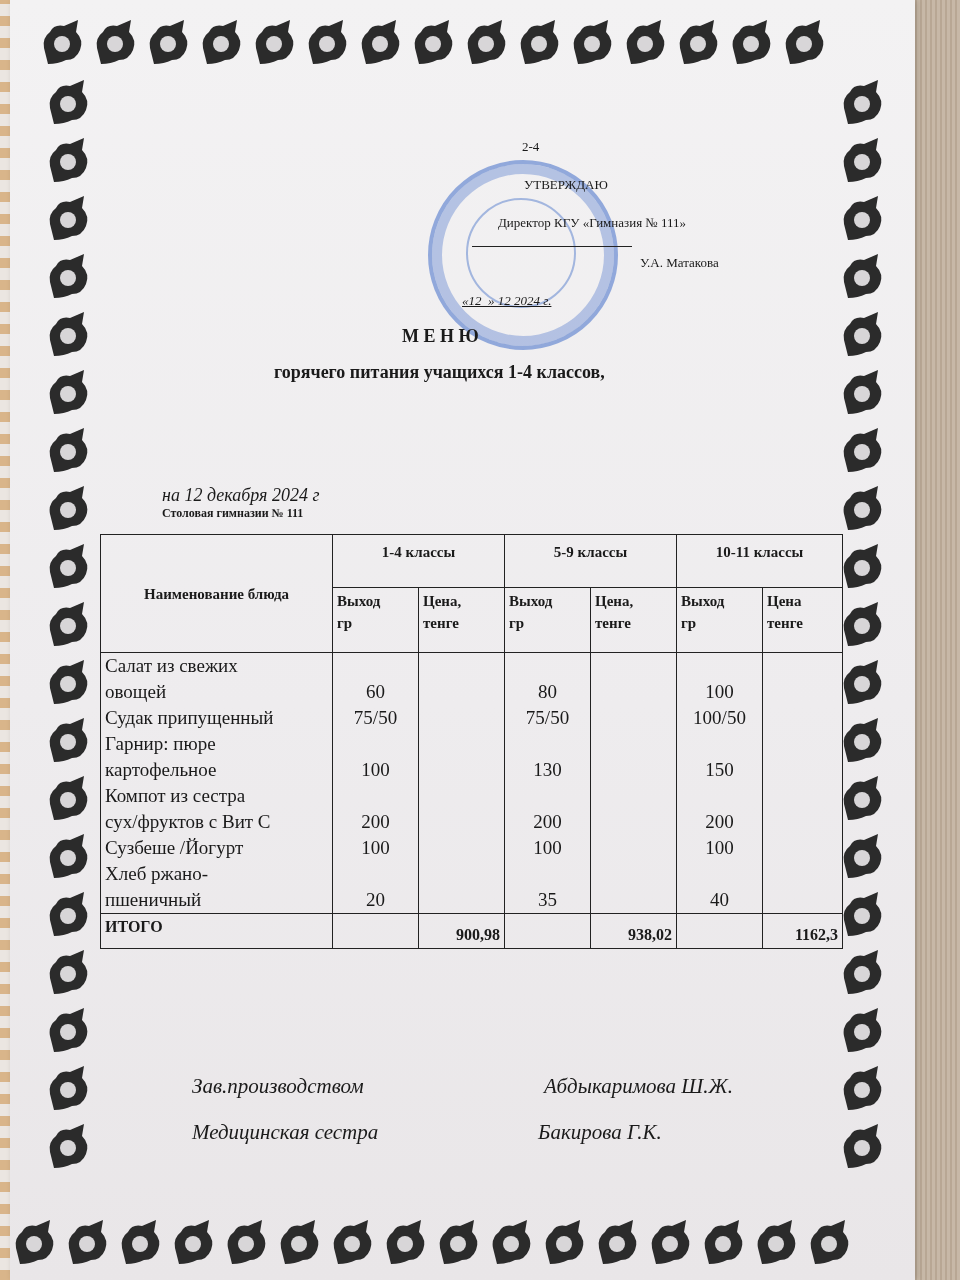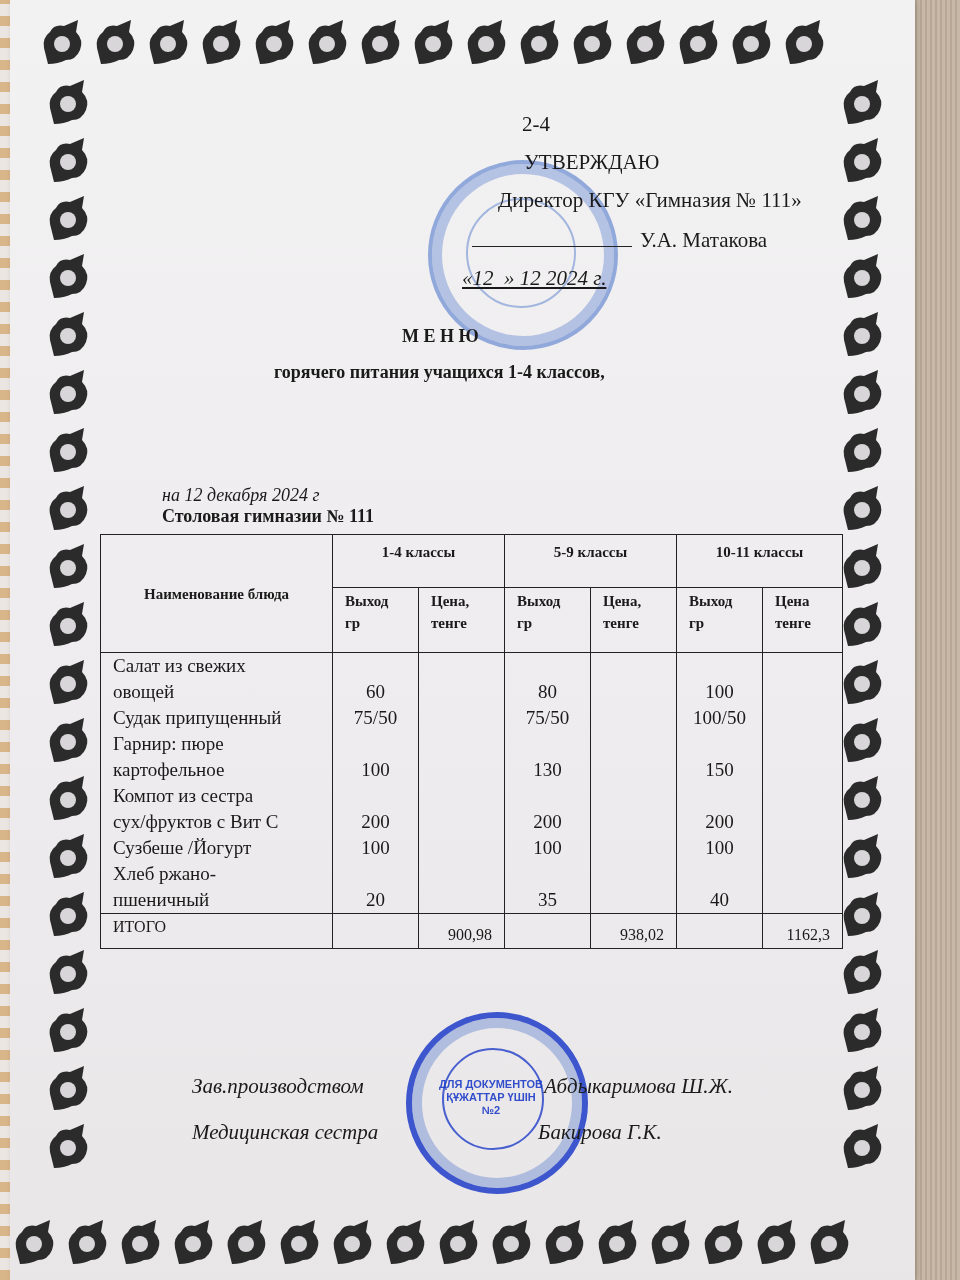--- a/index.html
+++ b/index.html
@@ -37,40 +37,40 @@
   }
   .stamp-inner { position:absolute; border-radius:50%; border:2px solid rgba(66,110,200,0.45); }
   .stamp2 { border-color: rgba(30,60,200,0.85); }
   .stamp2-inner { border-color: rgba(30,60,200,0.8); }
   .stamp-text {
     position:absolute; font-family:"Liberation Sans",sans-serif; font-weight:bold;
     color:rgba(30,60,200,0.9); font-size:11px; text-align:center; line-height:13px;
   }
 
   .txt { position:absolute; white-space:nowrap; }
-  .hdr { font-size:21px; }
+  .hdr { font-size:13px;margin-top:27px; }
   .bold { font-weight:bold; }
   .ital { font-style:italic;text-align:right; }
   .u { text-decoration:underline; }
 
   table.menu {
     position:absolute; left:90px; top:534px; width:742px;
     border-collapse:collapse; font-size:19px; table-layout:fixed;
   }
   table.menu td, table.menu th {
-    border:1px solid #222; padding:0 12px; vertical-align:top; line-height:26px;
+    border:1px solid #222; padding:0 4px; vertical-align:top; line-height:26px;
   }
   table.menu th { font-weight:bold; font-size:15px; line-height:22px; }
   table.menu .grp { text-align:center; height:46px; vertical-align:top; padding-top:6px; }
   table.menu .sub { text-align:left; height:62px; padding-top:2px; }
   table.menu .namehdr { vertical-align:middle; text-align:center; font-size:15px; }
   .name-cell { text-align:justify; }
   .name-line { display:block; }
   .val-line { display:block; text-align:center; }
-  tr.total td { font-weight:normal; font-size:16px; height:34px; }
+  tr.total td { font-weight:bold; font-size:16px; height:34px; }
   tr.total td.num { text-align:right; vertical-align:bottom; }
 </style>
 </head>
 <body>
 
 <div class="curtain-left"></div>
 <div class="curtain"></div>
 
 <div class="paper">
 
@@ -505,21 +505,21 @@
   <div class="txt hdr" style="left:514px;top:150px;">УТВЕРЖДАЮ</div>
   <div class="txt hdr" style="left:488px;top:188px;">Директор КГУ «Гимназия № 111»</div>
   <div class="txt" style="left:462px;top:246px;width:160px;border-bottom:1px solid #222;"></div>
   <div class="txt hdr" style="left:630px;top:228px;">У.А. Матакова</div>
   <div class="txt hdr ital u" style="left:452px;top:266px;">«12_»   12    2024   г.</div>
 
   <div class="txt bold" style="left:392px;top:326px;font-size:18px;">М Е Н Ю</div>
   <div class="txt bold" style="left:264px;top:362px;font-size:18px;">горячего питания учащихся 1-4 классов,</div>
 
   <div class="txt ital" style="left:152px;top:470px;font-size:18px;margin-top:15px;">на 12 декабря  2024 г</div>
-  <div class="txt bold" style="left:152px;top:506px;font-size:18px;text-align:right;">Столовая гимназии № 111</div>
+  <div class="txt bold" style="left:152px;top:506px;font-size:12px;text-align:right;">Столовая гимназии № 111</div>
 
   <table class="menu">
     <colgroup>
       <col style="width:232px">
         <col style="width:86px">
         <col style="width:86px">
         <col style="width:86px">
         <col style="width:86px">
         <col style="width:86px">
         <col style="width:80px">
@@ -617,26 +617,18 @@
         <td></td>
         <td class="num">900,98</td>
         <td></td>
         <td class="num">938,02</td>
         <td></td>
         <td class="num">1162,3</td>
       </tr>
     </tbody>
   </table>
 
-  <div class="stamp stamp2" style="left:396px;top:1012px;width:170px;height:170px;border-width:6px;">
-    <div class="stamp-inner stamp2-inner" style="left:30px;top:30px;width:98px;height:98px;"></div>
-    <div class="stamp-text" style="left:16px;top:60px;width:126px;">
-      <span class="name-line">ДЛЯ ДОКУМЕНТОВ</span>
-      <span class="name-line">ҚҰЖАТТАР ҮШІН</span>
-      <span class="name-line">№2</span>
-    </div>
-  </div>
 
   <div class="txt ital" style="left:182px;top:1074px;font-size:21px;">Зав.производством</div>
   <div class="txt ital" style="left:534px;top:1074px;font-size:21px;">Абдыкаримова Ш.Ж.</div>
   <div class="txt ital" style="left:182px;top:1120px;font-size:21px;">Медицинская сестра</div>
   <div class="txt ital" style="left:528px;top:1120px;font-size:21px;">Бакирова Г.К.</div>
 </div>
 
 </body></html>

